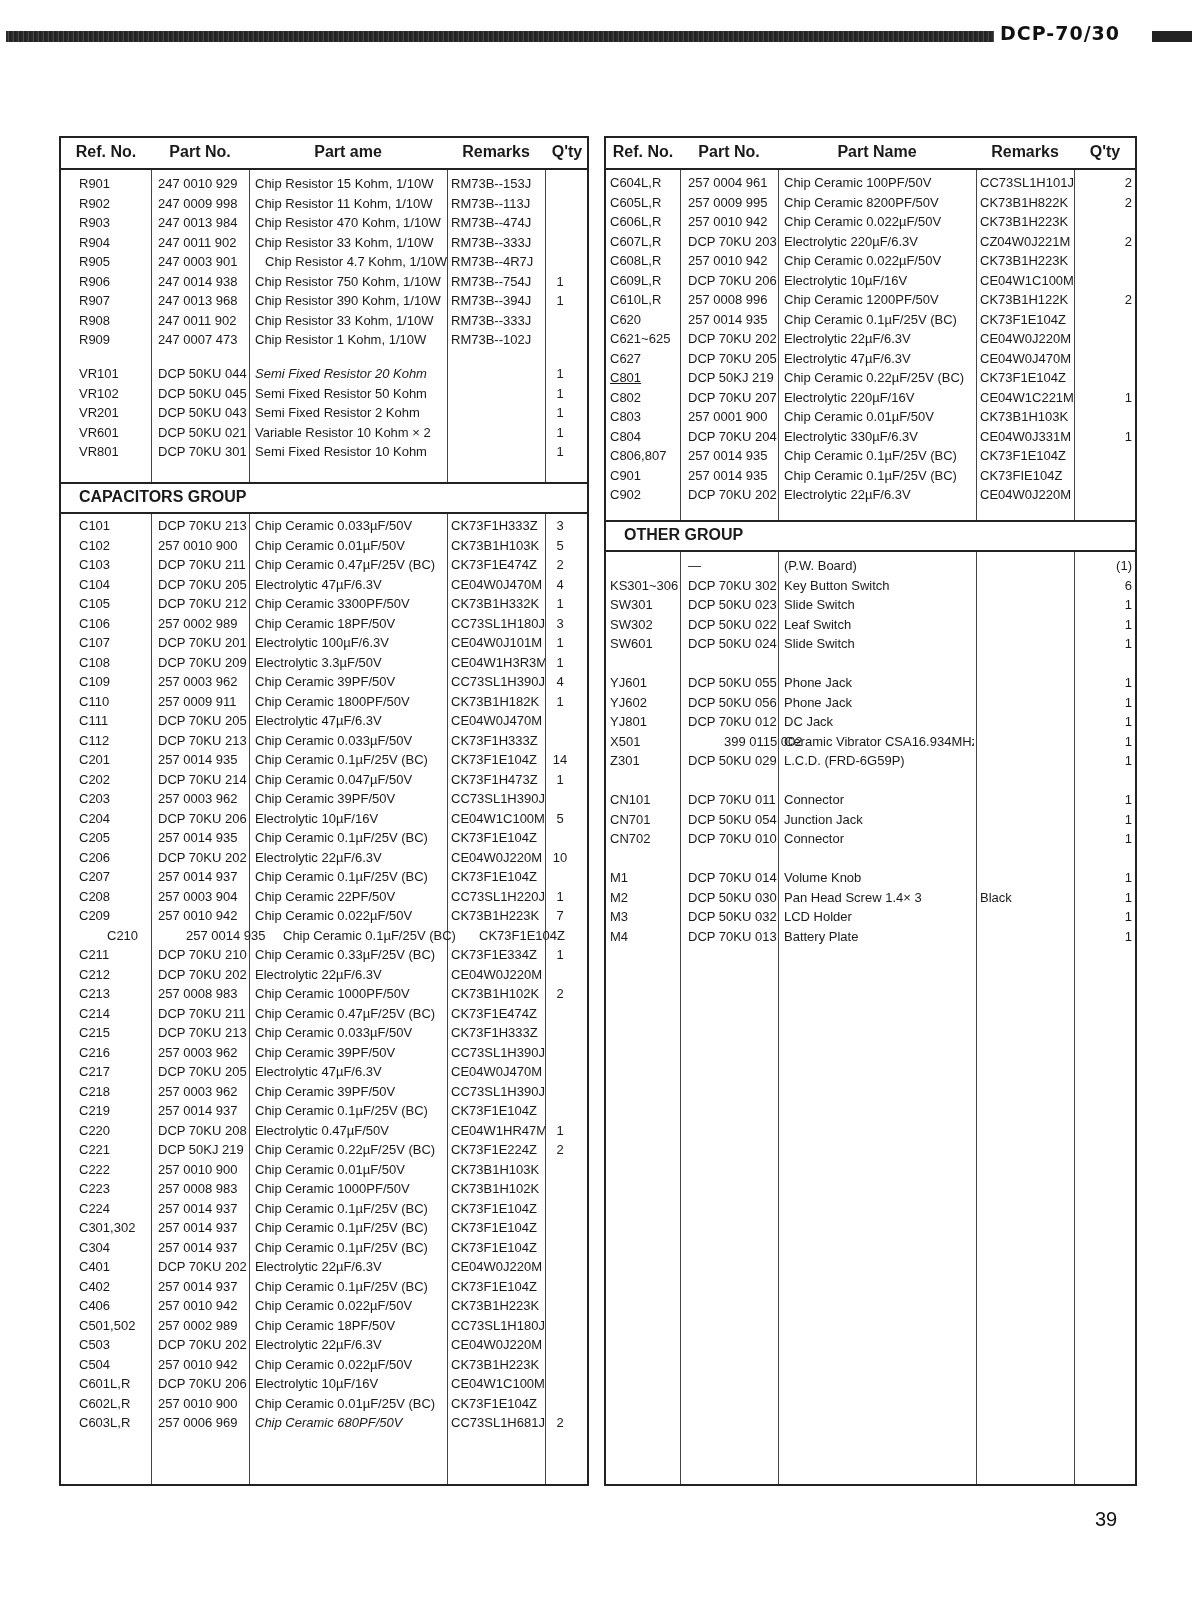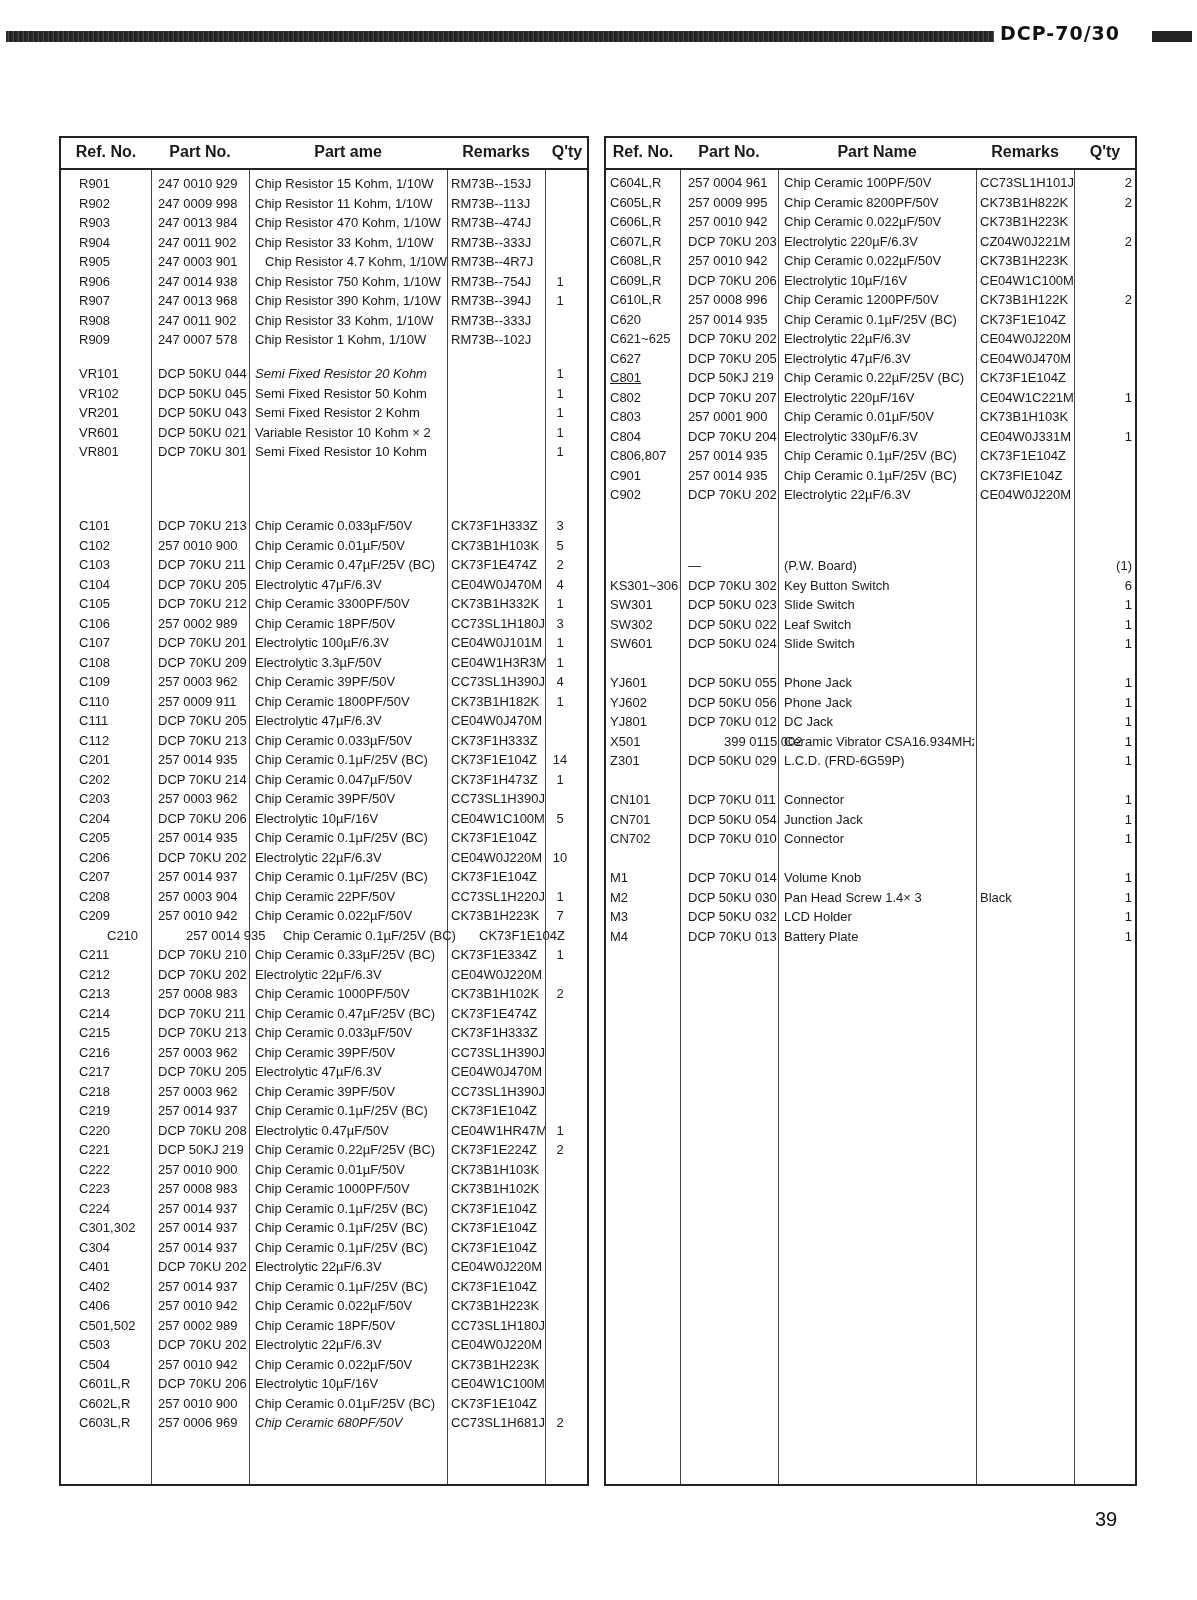--- a/index.html
+++ b/index.html
@@ -59,20 +59,23 @@
   <div class="colline" style="left:188px"></div>
   <div class="colline" style="left:386px"></div>
   <div class="colline" style="left:484px"></div>
   <div class="hdr">
     <span style="left:0;width:90px">Ref. No.</span>
     <span style="left:90px;width:98px">Part No.</span>
     <span style="left:188px;width:198px">Part ame</span>
     <span style="left:386px;width:98px">Remarks</span>
     <span style="left:484px;width:44px">Q'ty</span>
   </div>
+  <div class="group-row" style="top:344px">
+    <span>CAPACITORS GROUP</span>
+  </div>
   <div id="left-rows">
       <div class="row" style="top: 36px;">
         <span style="left: 18px; width: 72px;">R901</span>
         <span style="left: 97px; width: 90px;">247 0010 929</span>
         <span style="left: 194px; width: 190px;">Chip Resistor 15 Kohm, 1/10W</span>
         <span style="left: 390px; width: 94px;">RM73B--153J</span>
         <span style="left: 484px; width: 30px; text-align: center;"></span>
       </div>
       <div class="row" style="top: 55.5px;">
         <span style="left: 18px; width: 72px;">R902</span>
@@ -118,21 +121,21 @@
       </div>
       <div class="row" style="top: 172.5px;">
         <span style="left: 18px; width: 72px;">R908</span>
         <span style="left: 97px; width: 90px;">247 0011 902</span>
         <span style="left: 194px; width: 190px;">Chip Resistor 33 Kohm, 1/10W</span>
         <span style="left: 390px; width: 94px;">RM73B--333J</span>
         <span style="left: 484px; width: 30px; text-align: center;"></span>
       </div>
       <div class="row" style="top: 192px;">
         <span style="left: 18px; width: 72px;">R909</span>
-        <span style="left: 97px; width: 90px;">247 0007 578</span>
+        <span style="left: 97px; width: 90px;">247 0007 473</span>
         <span style="left: 194px; width: 190px;">Chip Resistor 1 Kohm, 1/10W</span>
         <span style="left: 390px; width: 94px;">RM73B--102J</span>
         <span style="left: 484px; width: 30px; text-align: center;"></span>
       </div>
       <div class="row" style="top: 226px;">
         <span style="left: 18px; width: 72px;">VR101</span>
         <span style="left: 97px; width: 90px;">DCP 50KU 044</span>
         <span style="left: 194px; width: 190px; font-style: italic;">Semi Fixed Resistor 20 Kohm</span>
         <span style="left: 390px; width: 94px;"></span>
         <span style="left: 484px; width: 30px; text-align: center;">1</span>
@@ -502,20 +505,23 @@
   <div class="colline" style="left:172px"></div>
   <div class="colline" style="left:370px"></div>
   <div class="colline" style="left:468px"></div>
   <div class="hdr">
     <span style="left:0;width:74px">Ref. No.</span>
     <span style="left:74px;width:98px">Part No.</span>
     <span style="left:172px;width:198px">Part Name</span>
     <span style="left:370px;width:98px">Remarks</span>
     <span style="left:468px;width:62px">Q'ty</span>
   </div>
+  <div class="group-row" style="top:382px">
+    <span>OTHER GROUP</span>
+  </div>
   <div id="right-rows">
       <div class="row" style="top: 35px;">
         <span style="left: 4px; width: 70px;">C604L,R</span>
         <span style="left: 82px; width: 90px;">257 0004 961</span>
         <span style="left: 178px; width: 190px;">Chip Ceramic 100PF/50V</span>
         <span style="left: 374px; width: 94px;">CC73SL1H101J</span>
         <span style="left: 468px; width: 58px; text-align: right;">2</span>
       </div>
       <div class="row" style="top: 54.5px;">
         <span style="left: 4px; width: 70px;">C605L,R</span>

